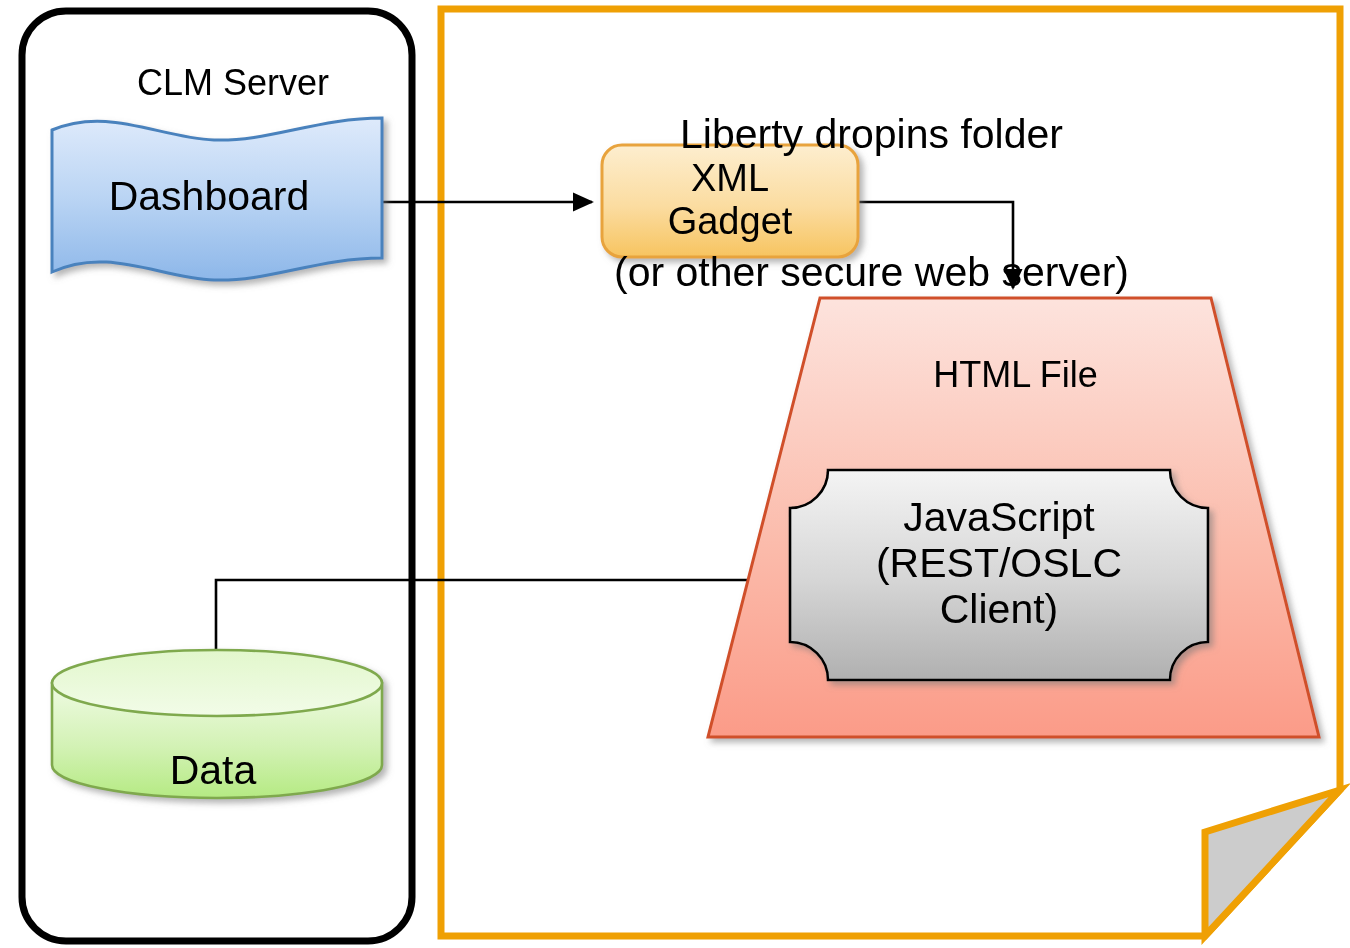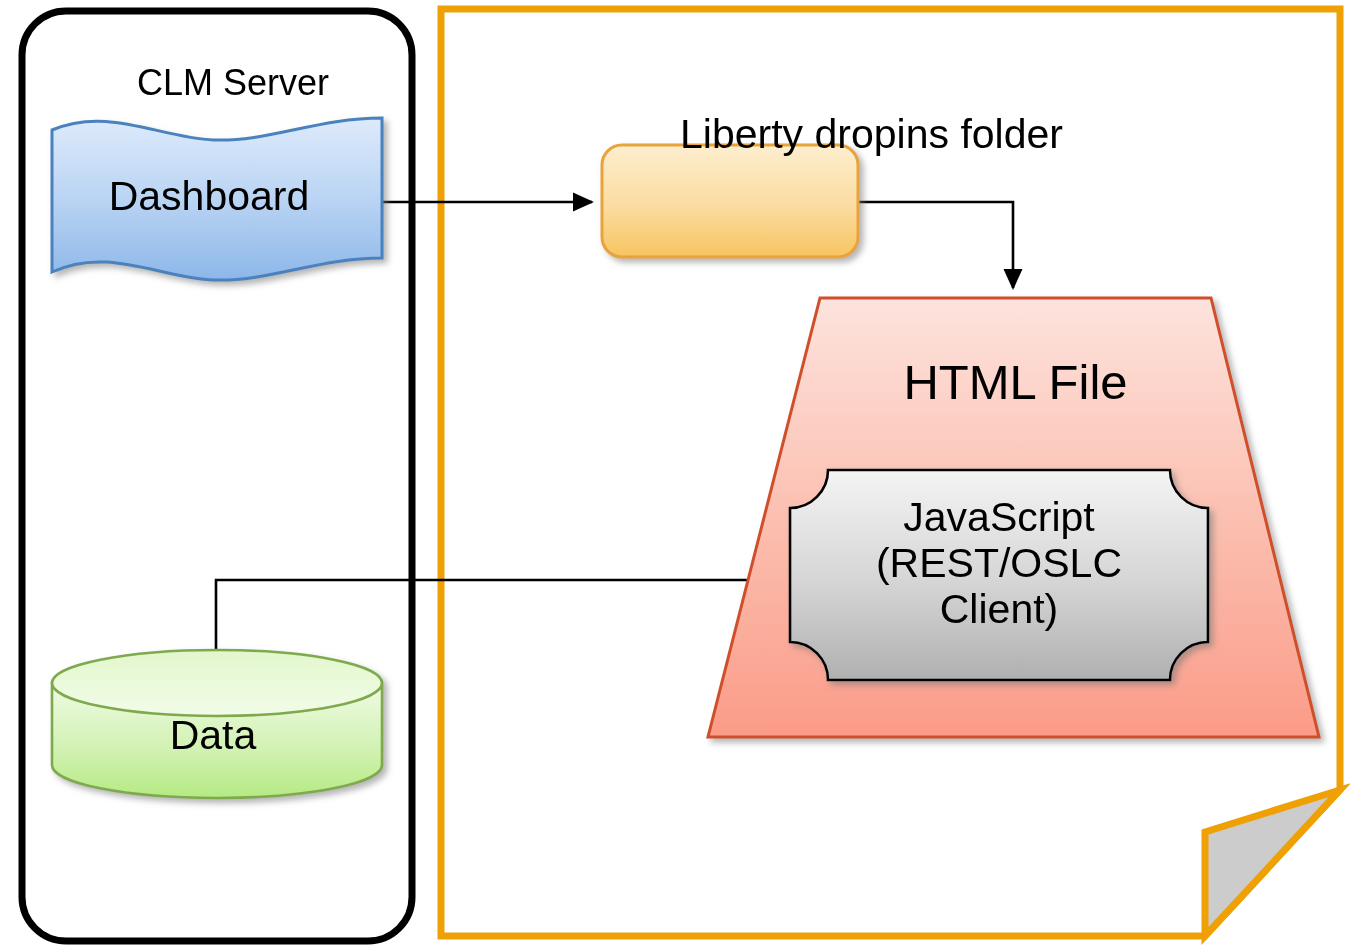--- a/index.html
+++ b/index.html
@@ -57,32 +57,32 @@
   #xml-gadget-label {
     left: 602px;
     top: 157px;
     width: 256px;
     font-size: 38px;
   }
   #html-file-label {
     left: 820px;
     top: 355px;
     width: 391px;
-    font-size: 49px;
+    font-size: 36px;
   }
   #javascript-label {
     left: 790px;
     top: 495px;
     width: 418px;
     font-size: 41px;
     text-align: center;
   }
   #data-label {
     left: 52px;
-    top: 713px;
+    top: 748px;
     width: 322px;
     font-size: 41px;
   }
 </style>
 </head>
 <body>
 
 <div id="diagram-root">
 
   <svg id="diagram-svg" viewBox="0 0 1350 948">
@@ -164,24 +164,27 @@
     <g filter="url(#softShadow)">
       <path d="M 52 683 L 52 765 A 165 33 0 0 0 382 765 L 382 683 Z" fill="url(#gradDataBody)" stroke="#7FA94E" stroke-width="2.6"></path>
       <ellipse cx="217" cy="683" rx="165" ry="33" fill="url(#gradDataTop)" stroke="#7FA94E" stroke-width="2.6"></ellipse>
     </g>
   </svg>
 
   <div class="lbl" id="clm-server-title">CLM Server</div>
 
   <div class="lbl" id="liberty-title">
     <div>Liberty dropins folder</div>
+    <div>(or other secure web server)</div>
   </div>
 
   <div class="lbl" id="dashboard-label">Dashboard</div>
 
+  <div class="lbl" id="xml-gadget-label">XML
+Gadget</div>
 
   <div class="lbl" id="html-file-label">HTML File</div>
 
   <div class="lbl" id="javascript-label">JavaScript
 (REST/OSLC
 Client)</div>
 
   <div class="lbl" id="data-label">Data</div>
 
 </div>

